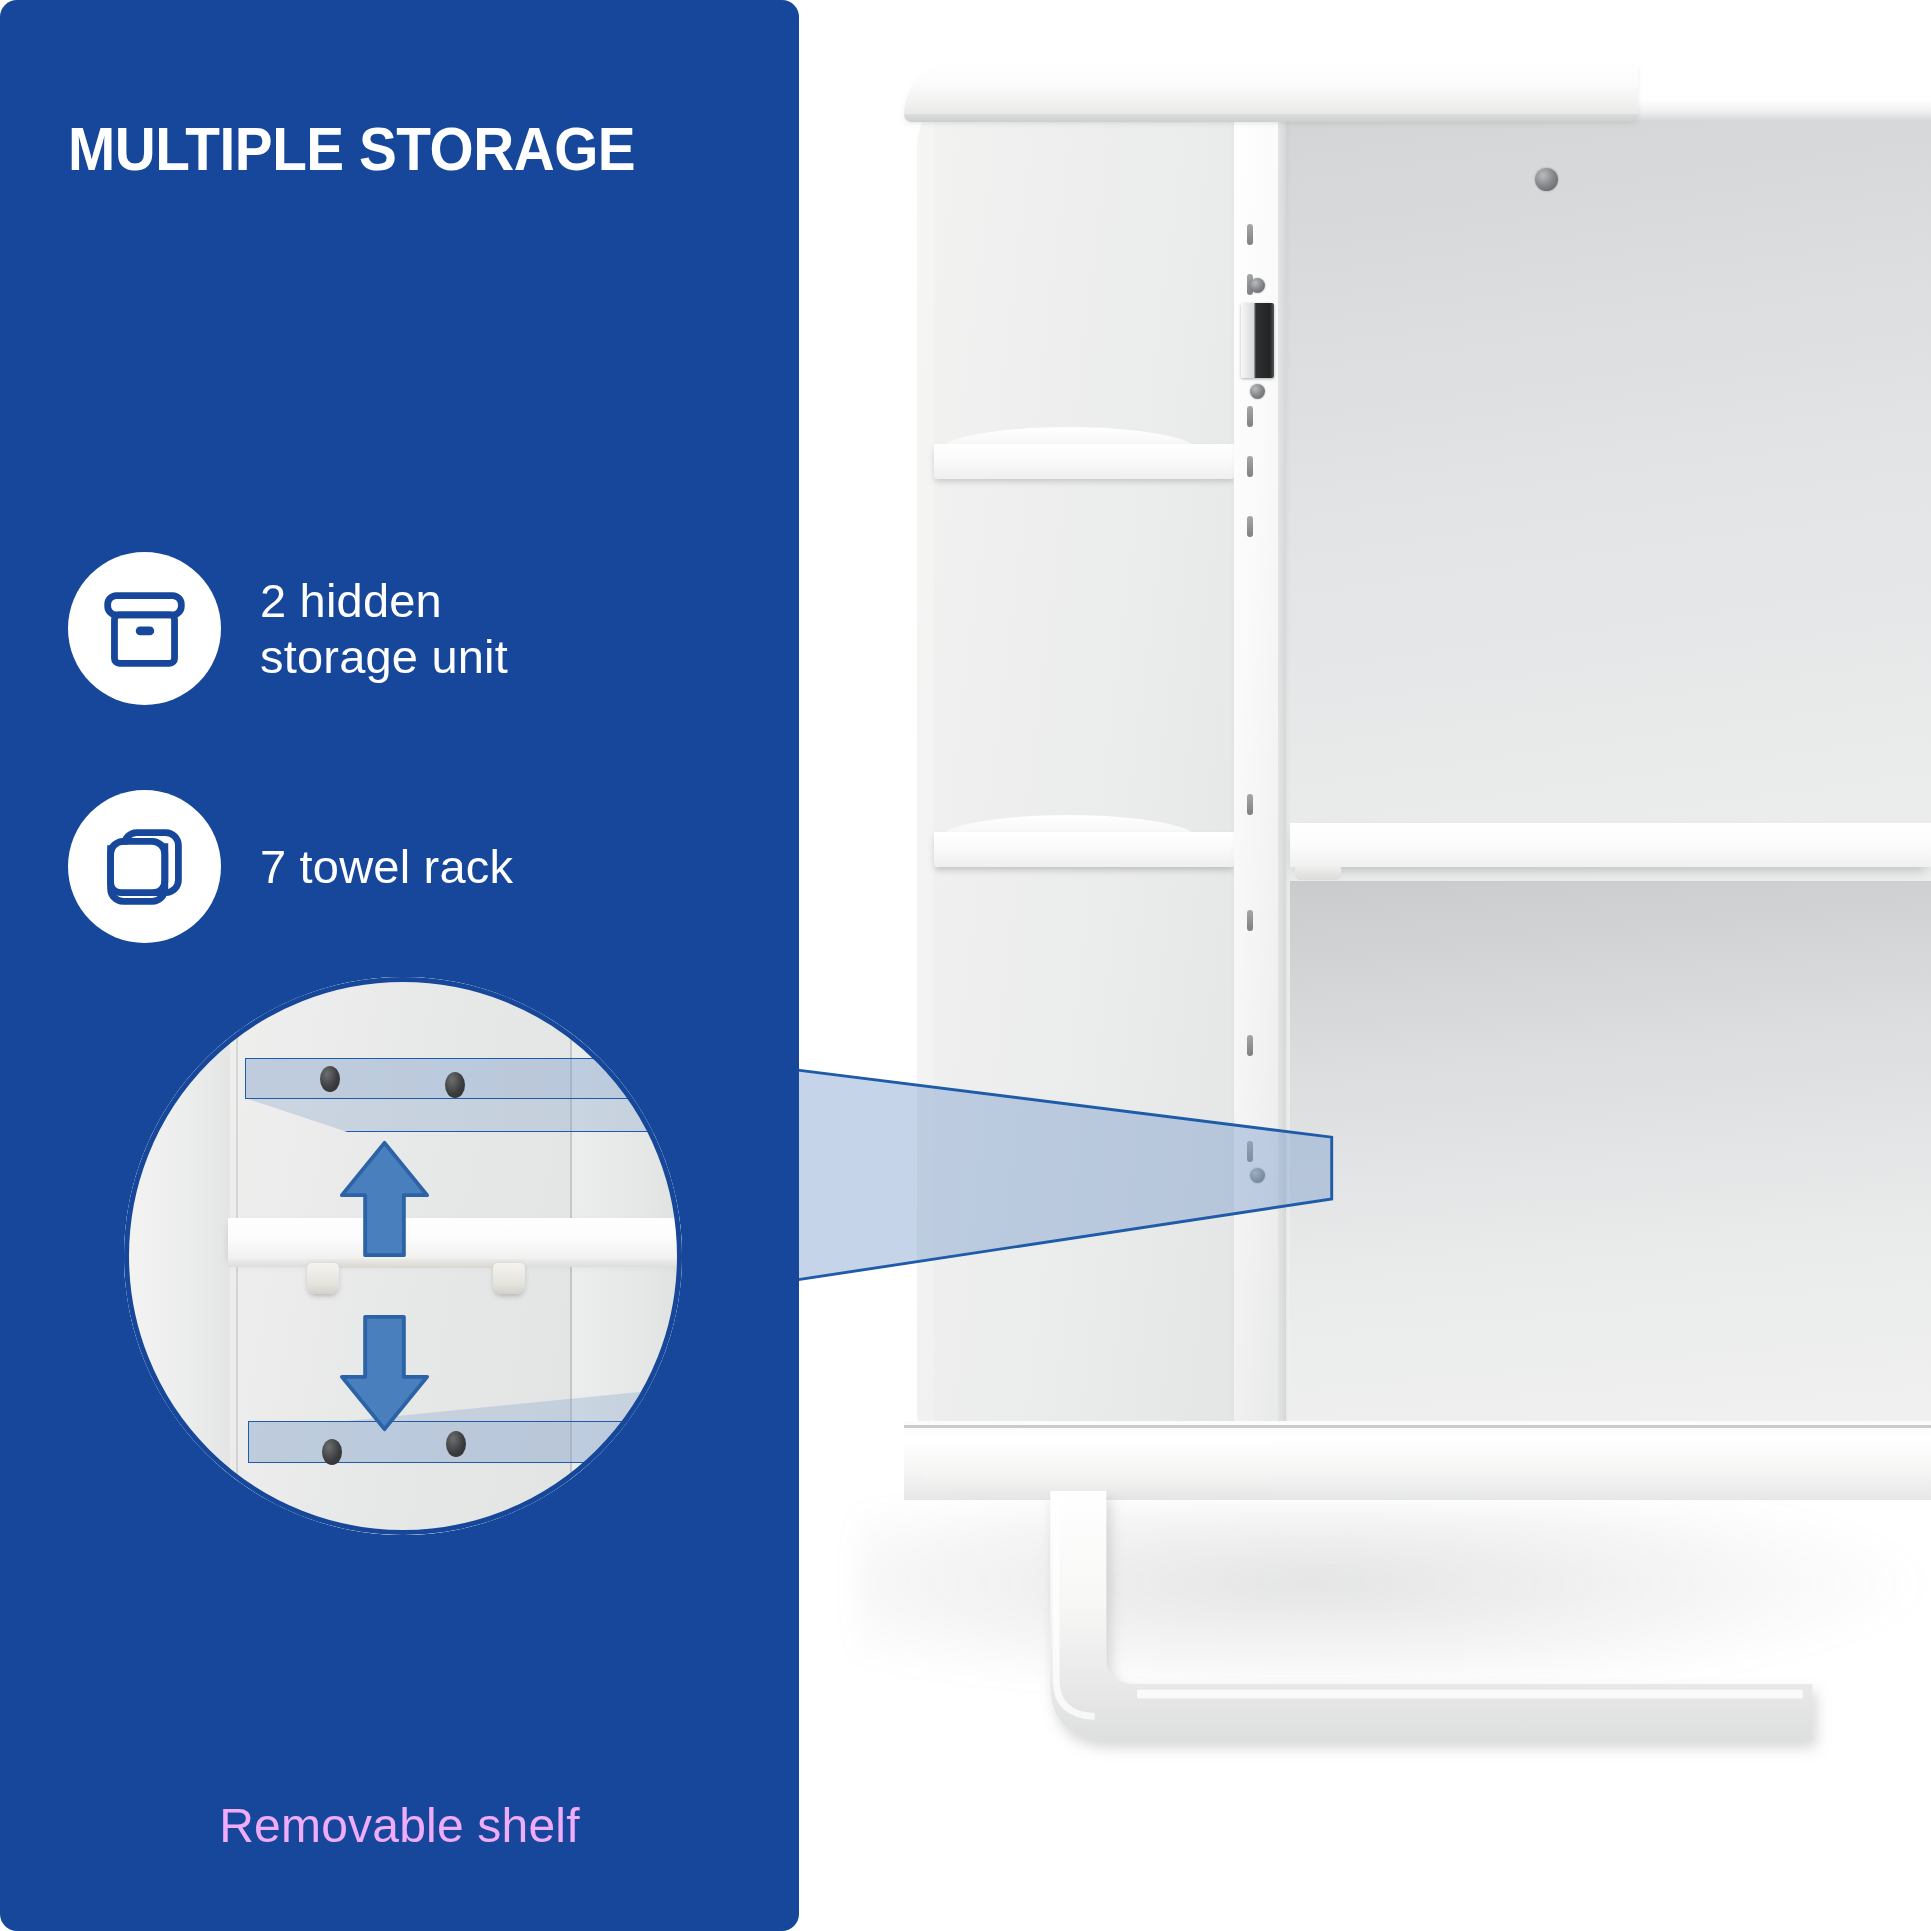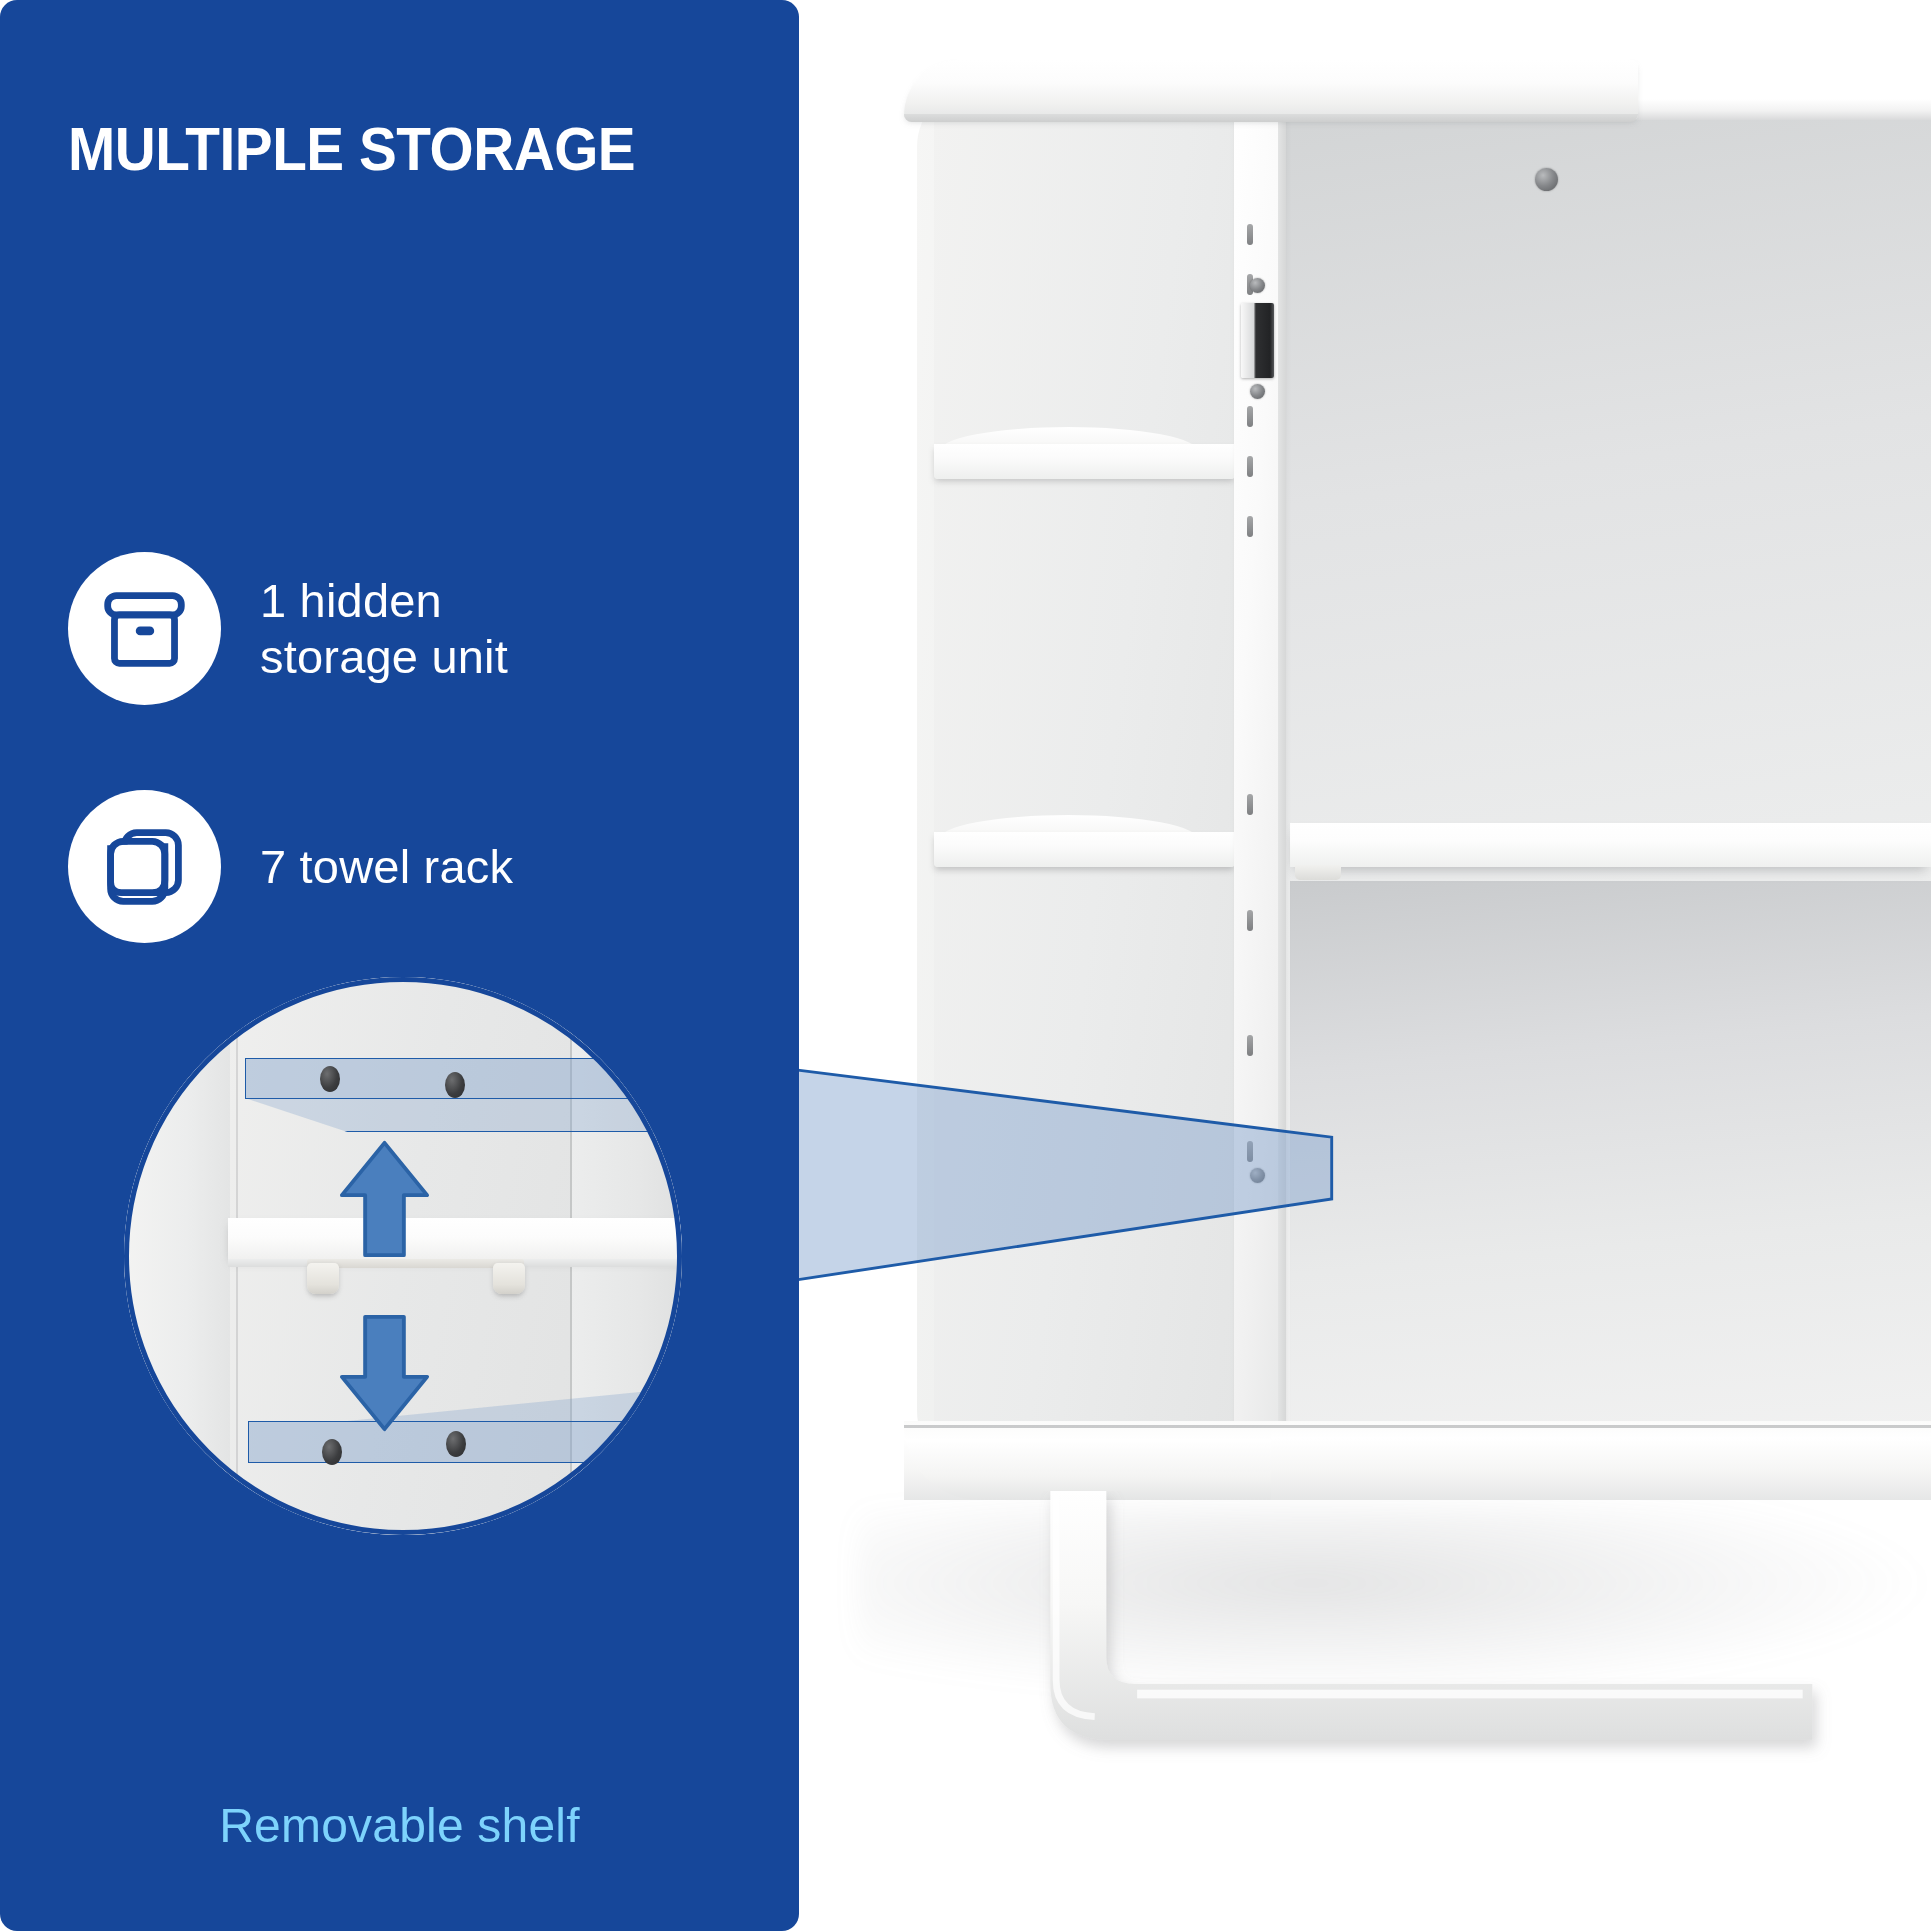--- a/index.html
+++ b/index.html
@@ -152,21 +152,21 @@
   
   .mag-rim{
     position:absolute;inset:0;border-radius:50%;
     border:5.8px solid #16479A;
     box-sizing:border-box;
     pointer-events:none;
   }
 
   .mag-caption{
     position:absolute;left:0;top:1798px;width:799px;
-    text-align:center;color:#7dd3fc;
+    text-align:center;color:#f0abfc;
     font-size:48px;font-weight:400;letter-spacing:0.2px;
   }
 
   
   .cone{
     position:absolute;left:579px;top:1023px;
     width:772px;height:348px;
     pointer-events:none;
   }
 
@@ -386,21 +386,21 @@
 
 
     <div class="feature f2">
       <div class="ico-circle">
         <svg width="93" height="93" viewBox="0 0 96 96">
           <rect x="10" y="14" width="76" height="20" rx="9" ry="9" fill="none" stroke="#16479A" stroke-width="7"></rect>
           <rect x="17" y="34" width="62" height="50" rx="5" ry="5" fill="none" stroke="#16479A" stroke-width="7"></rect>
           <rect x="39" y="46" width="19" height="9" rx="4.5" ry="4.5" fill="#16479A"></rect>
         </svg>
       </div>
-      <div class="feature-label nosel">1 hidden
+      <div class="feature-label nosel">2 hidden
 storage unit</div>
     </div>
 
     <div class="feature f3">
       <div class="ico-circle">
         <svg width="93" height="93" viewBox="0 0 96 96">
           <rect x="27" y="13" width="56" height="62" rx="13" ry="13" fill="none" stroke="#16479A" stroke-width="7"></rect>
           <path d="M69 24 L69 62 Q69 75 56 75 L24 75 Q13 75 13 64 L13 26" fill="#ffffff" stroke="#16479A" stroke-width="7" stroke-linejoin="round"></path>
           <rect x="13" y="22" width="56" height="62" rx="13" ry="13" fill="none" stroke="#16479A" stroke-width="7"></rect>
         </svg>

